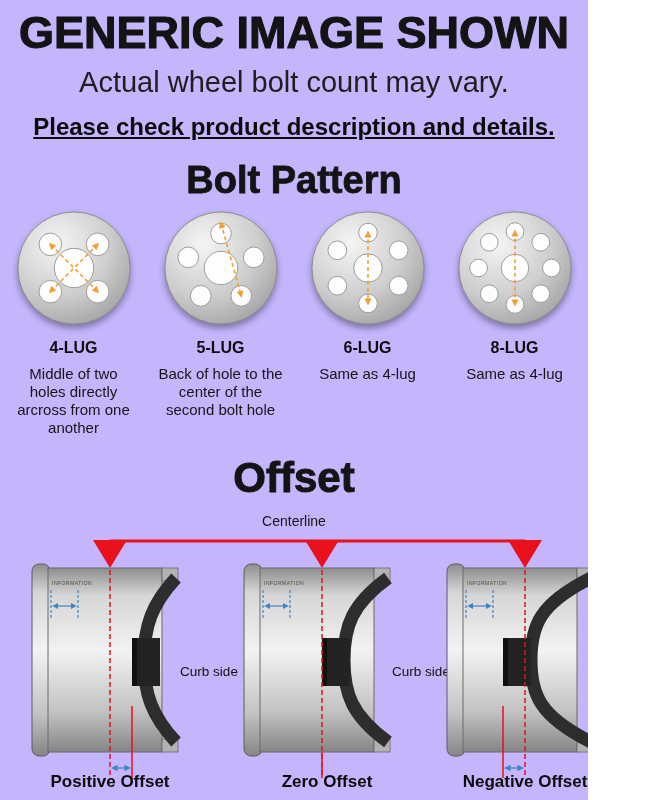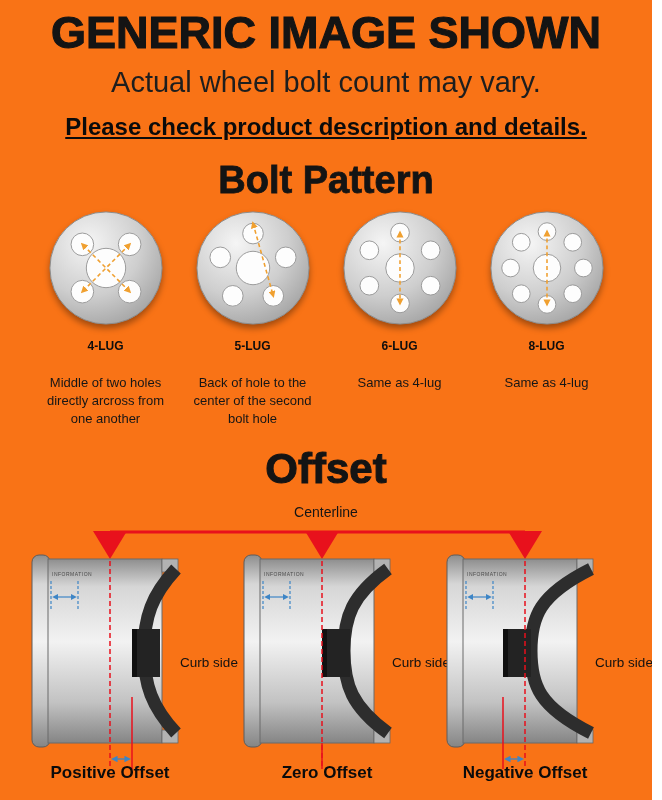--- a/index.html
+++ b/index.html
@@ -1,35 +1,35 @@
 <!DOCTYPE html>
 <html><head>
 <meta charset="utf-8">
 <style>
   html,body{margin:0;padding:0;background:#fff;}
   .page{
-    position:relative;width:652px;height:800px;overflow:hidden;background:#f97316;
+    position:relative;width:588px;height:800px;overflow:hidden;background:#c4b5fd;
     font-family:"Liberation Sans","DejaVu Sans",sans-serif;color:#111;
   }
   .hdr{text-align:center;}
   h1{
     margin:8px 0 0;font-size:45px;line-height:50px;font-weight:900;
     letter-spacing:0px;color:#141414;-webkit-text-stroke:1.1px #141414;
   }
   .subtitle{margin-top:7px;font-size:29px;line-height:34px;font-weight:400;color:#1e1e1e;}
   .note{margin-top:13px;font-size:24px;line-height:30px;font-weight:700;color:#0b0b0b;text-decoration:underline;}
   .bp-title{
     margin:16px 0 0;text-align:center;font-size:38px;line-height:44px;
     font-weight:900;color:#141414;-webkit-text-stroke:0.8px #141414;
   }
   .lug-row{display:flex;width:588px;margin:6px auto 0;}
   .lug-col{flex:1;text-align:center;}
   .lug-svg{width:120px;height:120px;filter:drop-shadow(0 4px 3px rgba(0,0,0,0.35));}
-  .lug-label{margin-top:7px;font-size:12px;font-weight:700;color:#0d0d0d;}
-  .lug-desc{margin-top:21px;padding:0 10px;font-size:13px;line-height:18px;color:#161616;}
+  .lug-label{margin-top:7px;font-size:16px;font-weight:700;color:#0d0d0d;}
+  .lug-desc{margin-top:8px;padding:0 10px;font-size:15px;line-height:18px;color:#161616;}
   .offset-title{
     margin:18px 0 7px;text-align:center;font-size:42px;line-height:46px;
     font-weight:900;color:#141414;-webkit-text-stroke:1px #141414;
   }
   .centerline-label{text-align:center;font-size:14px;line-height:26px;font-weight:400;color:#151515;}
   .offset-area{position:relative;width:662px;height:278px;}
   .offset-overlay{position:absolute;left:0;top:0;}
   .offset-svg{position:absolute;top:20px;width:240px;height:240px;font-family:"Liberation Sans",sans-serif;}
   .offset-label{
     position:absolute;top:238px;transform:translateX(-50%);

